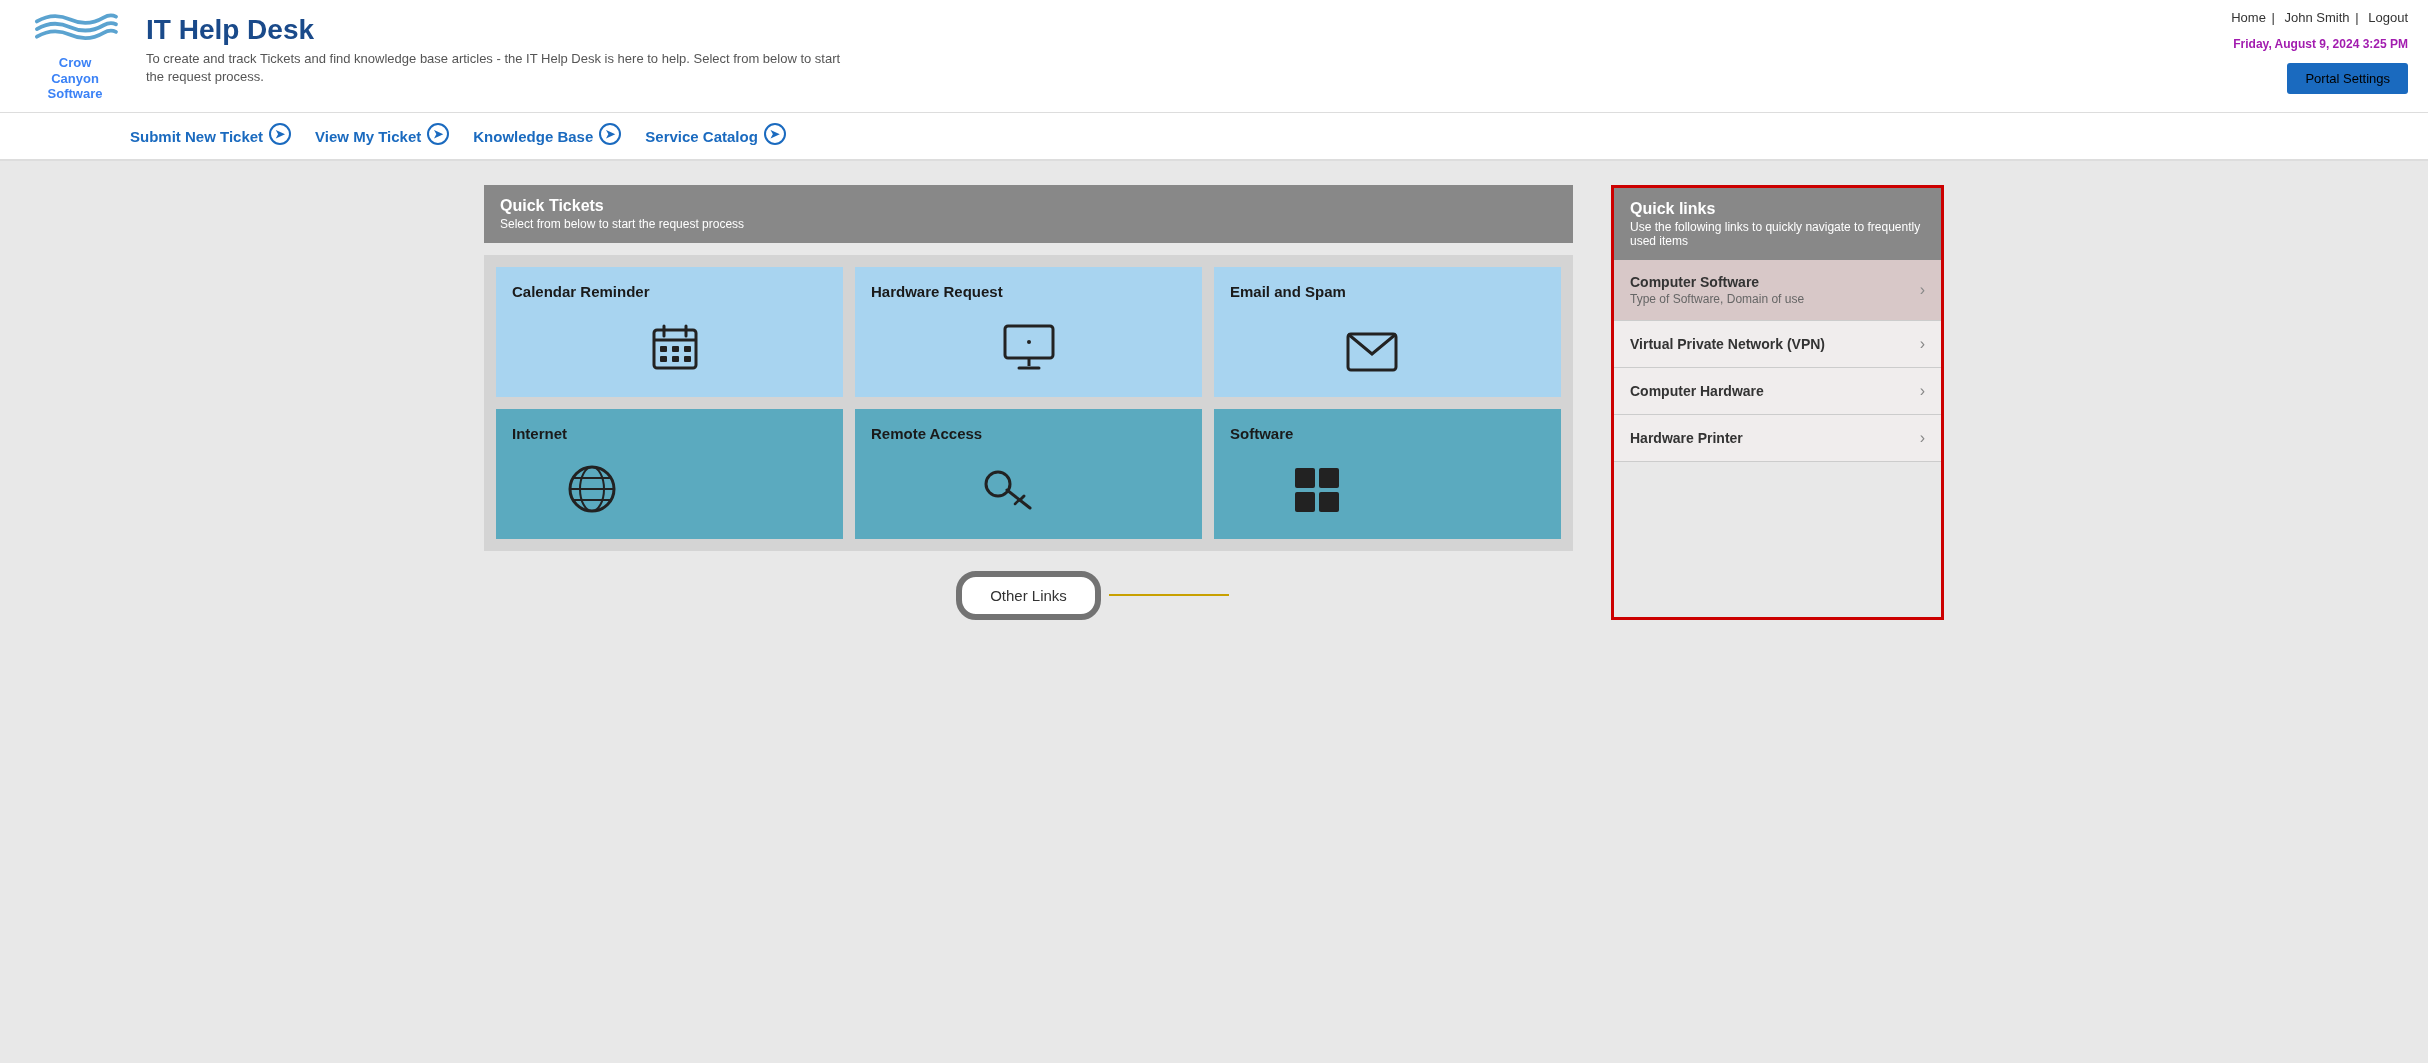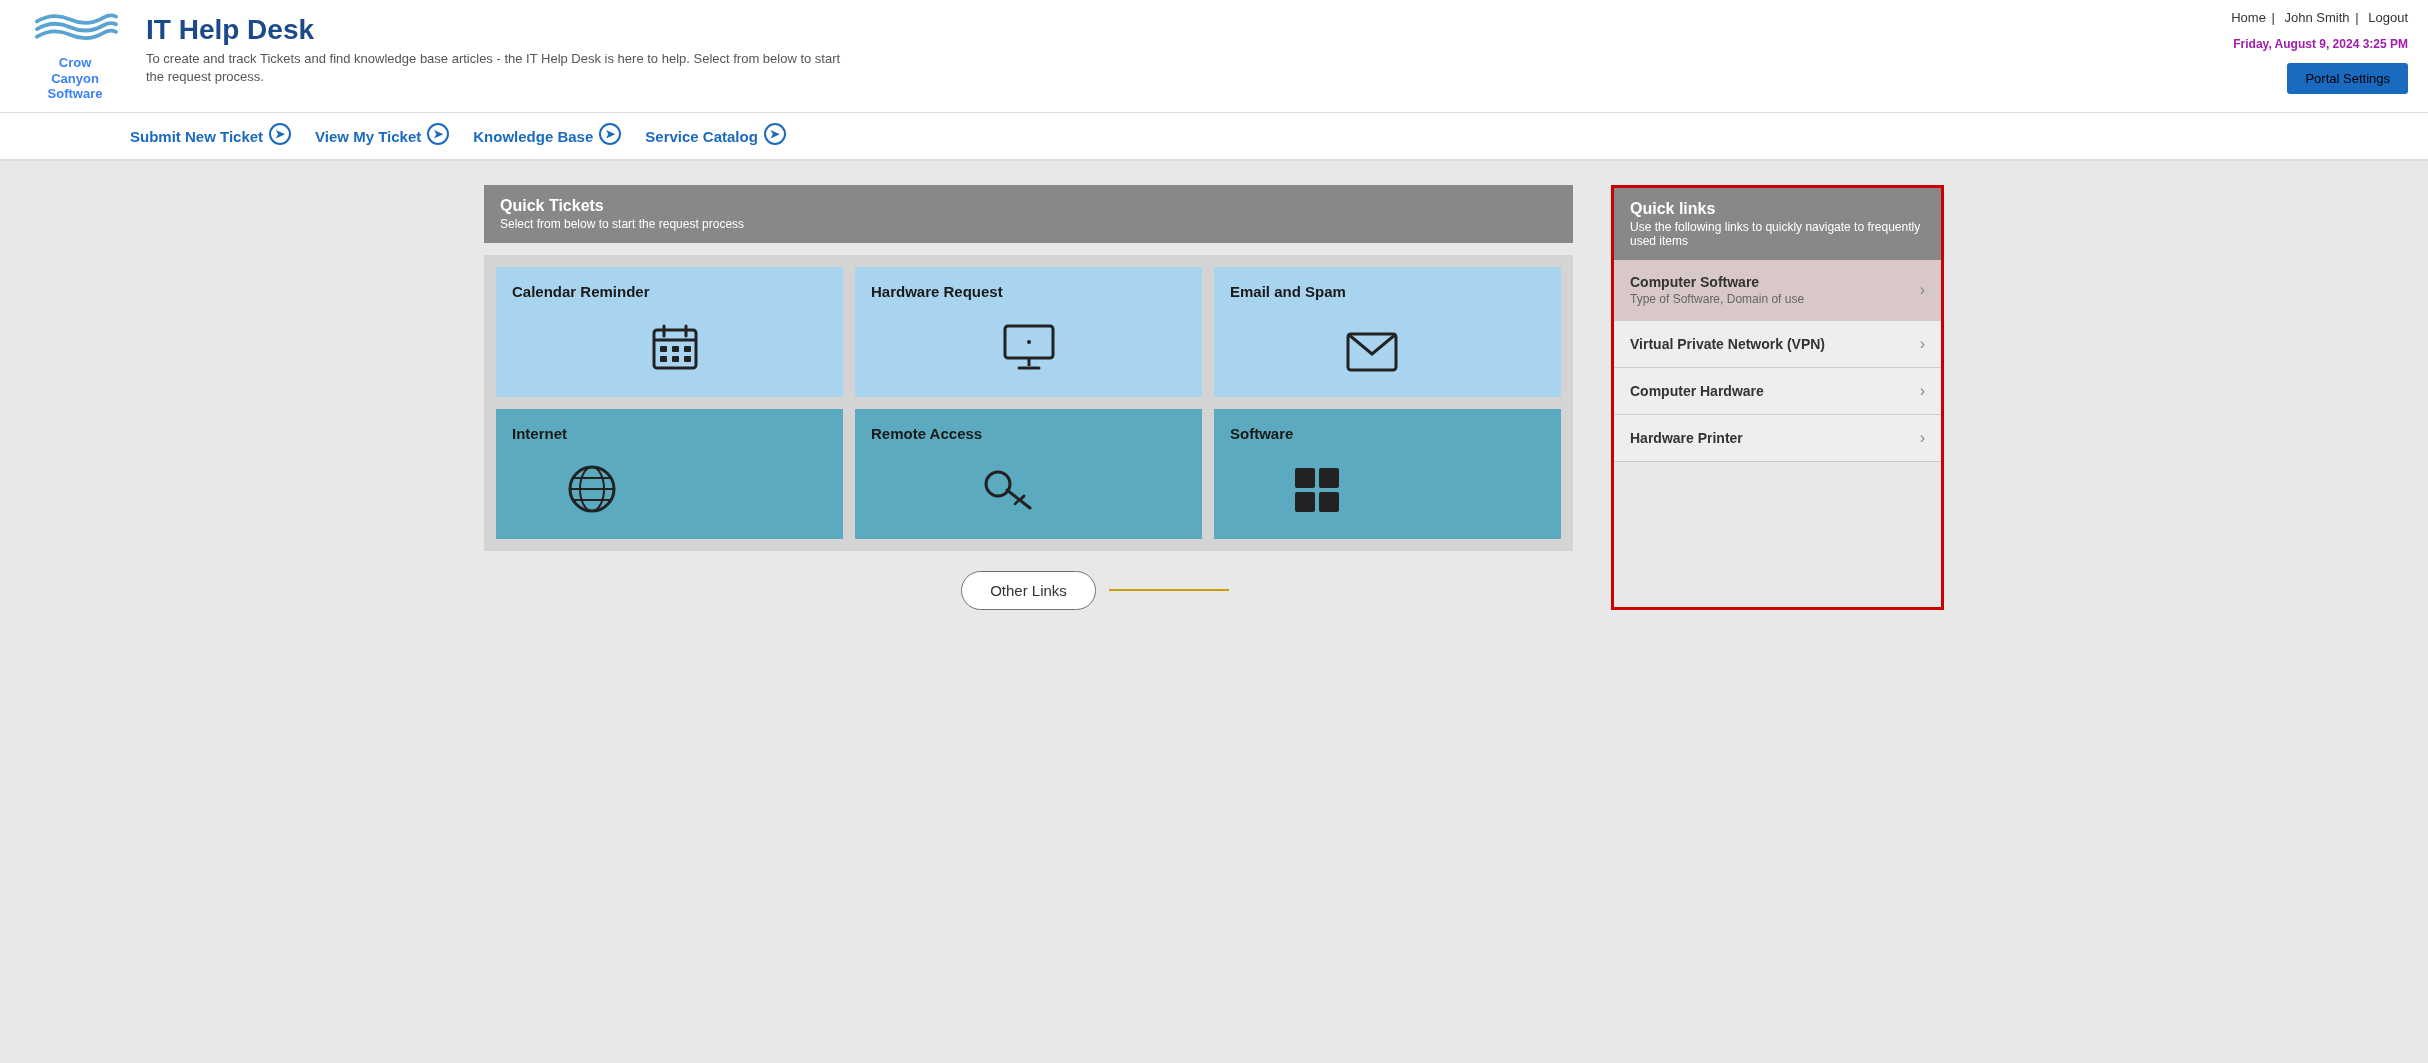--- a/index.html
+++ b/index.html
@@ -34,21 +34,21 @@
     .section-header { background: #888; color: white; padding: 12px 16px; }
     .section-header-title { font-size: 16px; font-weight: bold; }
     .section-header-sub { font-size: 12px; margin-top: 2px; }
 
     .tickets-grid { display: grid; grid-template-columns: repeat(3, 1fr); gap: 12px; margin-top: 12px; background: #d4d4d4; padding: 12px; }
 
     .ticket-card { background: #a8d4f0; padding: 16px; display: flex; flex-direction: row; align-items: flex-start; cursor: pointer; min-height: 130px; }
     .ticket-card.teal { background: #5baabf; }
     .ticket-card-title { font-size: 15px; font-weight: bold; color: #1a1a1a; margin-bottom: 16px; }
     .ticket-card-icon { font-size: 40px; color: #1a1a1a; align-self: center; margin-top: auto; }
-    .other-links-btn { background: white; border: 1px solid #737373; border-radius: 20px; padding: 10px 28px; font-size: 15px; color: #333; cursor: pointer; position: relative; z-index: 2; }
+    .other-links-btn { background: white; border: 6px solid #737373; border-radius: 20px; padding: 10px 28px; font-size: 15px; color: #333; cursor: pointer; position: relative; z-index: 2; }
 
     
     .quick-links-area { width: 333px; min-width: 300px; border: 3px solid #cc0000; }
     .ql-header { background: #888; color: white; padding: 12px 16px; }
     .ql-header-title { font-size: 16px; font-weight: bold; }
     .ql-header-sub { font-size: 12px; margin-top: 2px; }
 
     .ql-item { background: #f0eded; border-bottom: 1px solid #ccc; padding: 14px 16px; display: flex; align-items: center; justify-content: space-between; cursor: pointer; }
     .ql-item-active { background: #d8c8c8; }
     .ql-item-text { }

